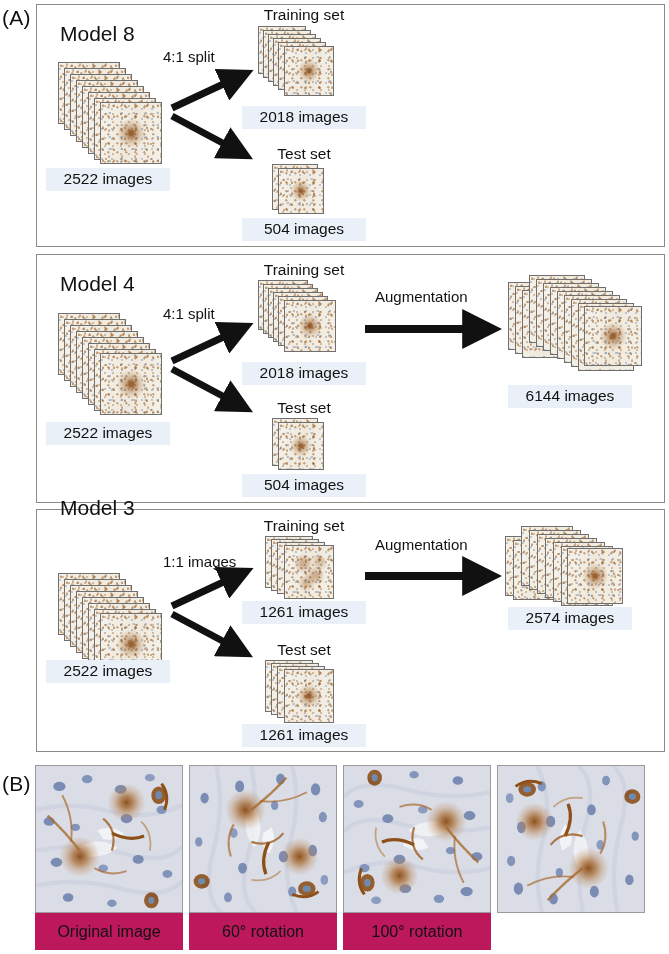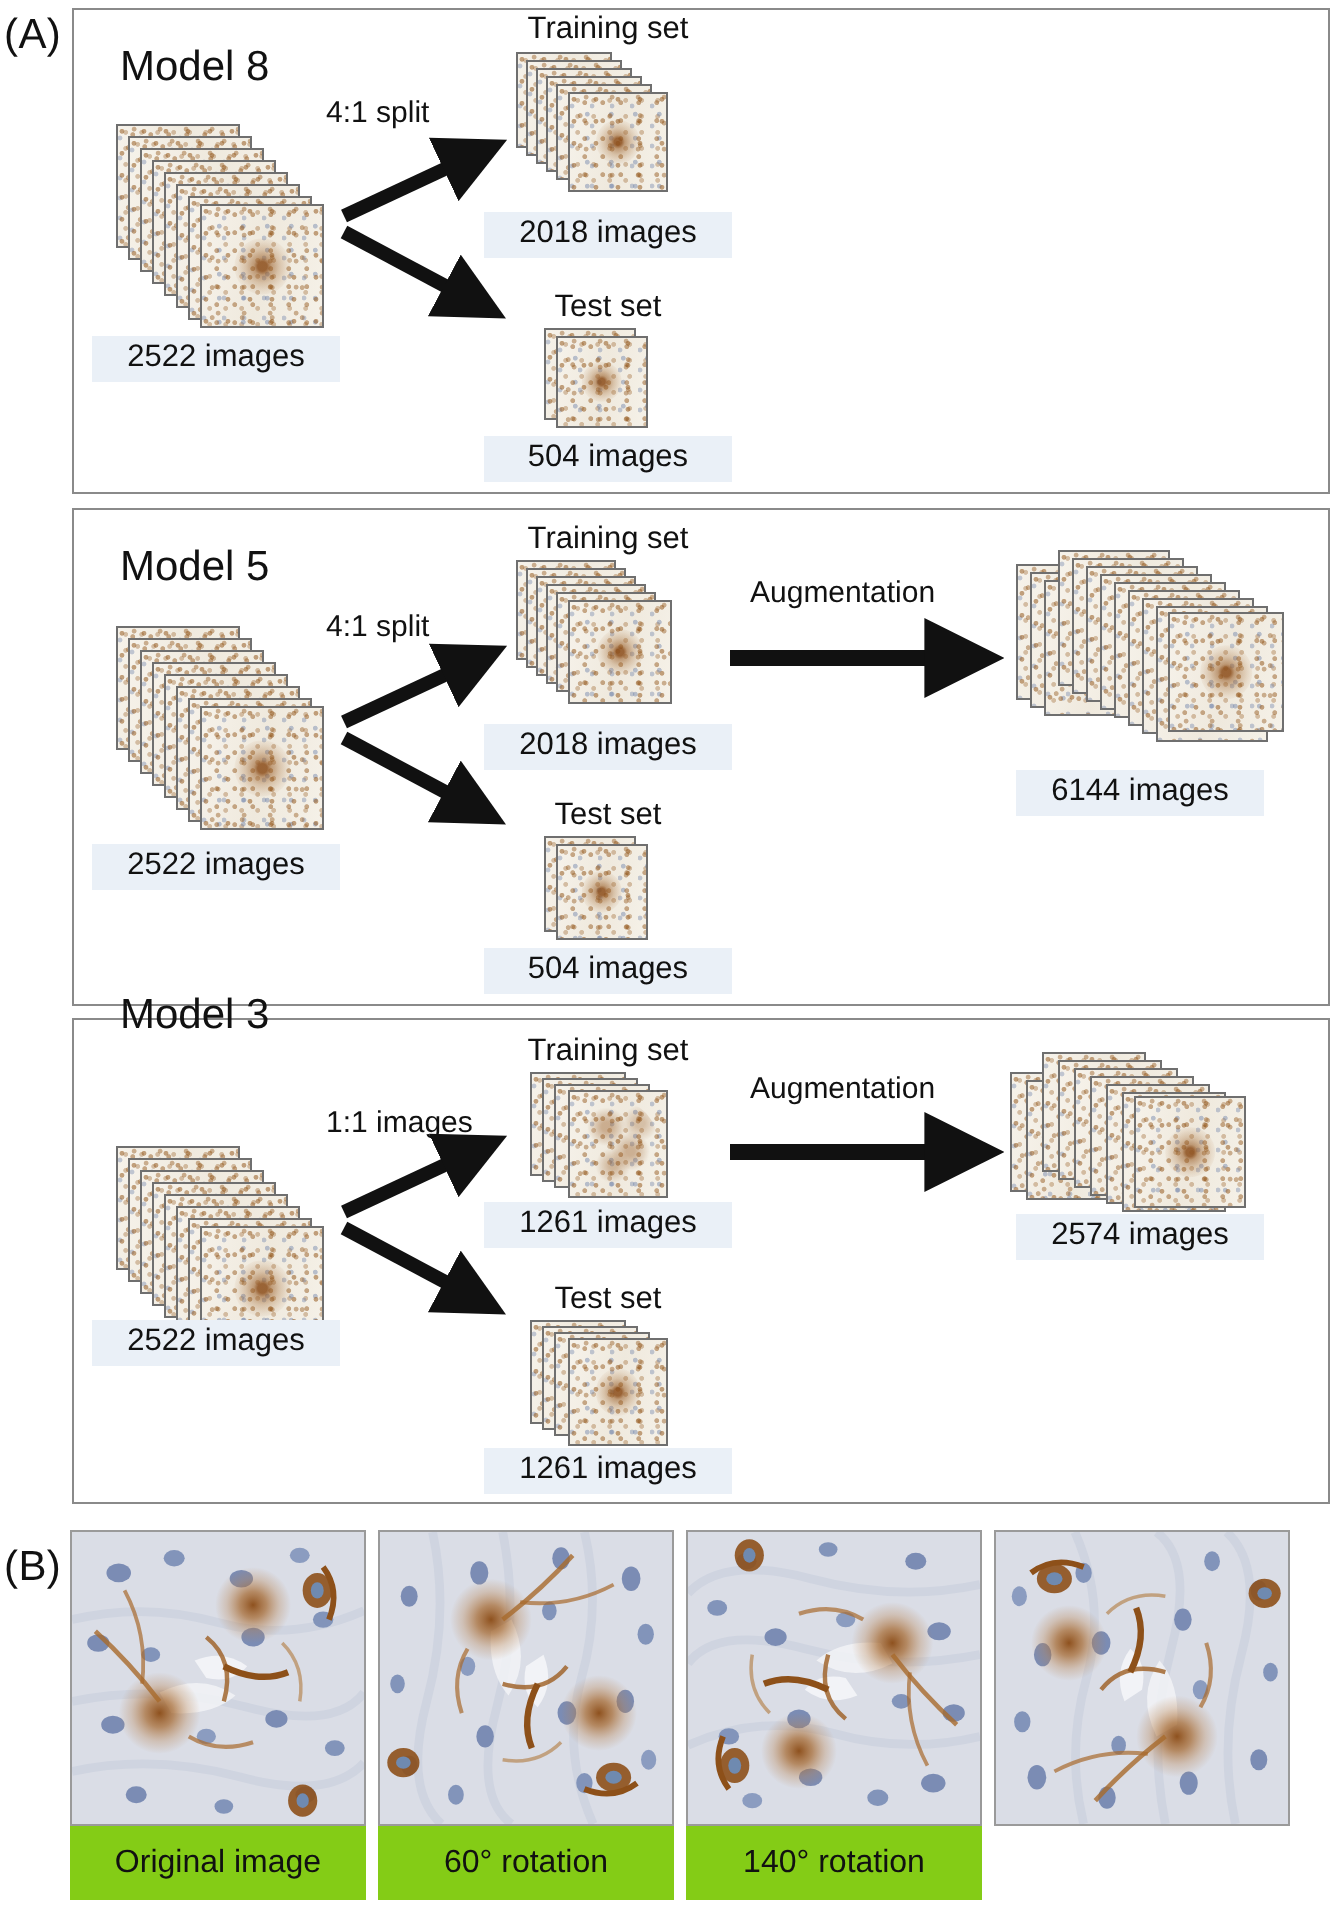--- a/index.html
+++ b/index.html
@@ -141,21 +141,21 @@
     overflow: hidden;
     background: #dcdfe8;
   }
   .b-img svg { display: block; }
   .b-label {
     position: absolute;
     left: 0;
     top: 148px;
     width: 148px;
     height: 37px;
-    background: #84cc16;
+    background: #be185d;
     display: flex;
     align-items: center;
     justify-content: center;
     font-size: 16px;
     color: #111;
     box-sizing: border-box;
   }
 </style>
 </head>
 <body>
@@ -211,21 +211,21 @@
 
 <div class="cap plain" style="left:250px; top:145px; width:108px;">Test set</div>
 <div class="stack" id="stack-m1-test" style="left:272px; top:164px; width:58px; height:54px;">
   <div class="sheet" style="left:0px; top:0px; width:46px; height:46px;"></div>
   <div class="sheet front" style="left:6px; top:4px; width:46px; height:46px;"></div>
 </div>
 <div class="cap boxed" style="left:242px; top:218px; width:112px;">504 images</div>
 
 <div class="model-box" id="model-box-2"></div>
 
-<div class="model-title" style="left:60px; top:272px;">Model 5</div>
+<div class="model-title" style="left:60px; top:272px;">Model 4</div>
 
 <div class="stack" id="stack-m2-source" style="left:58px; top:313px; width:104px; height:102px;">
   <div class="sheet" style="left:0px;  top:0px;  width:62px; height:62px;"></div>
   <div class="sheet" style="left:6px;  top:6px;  width:62px; height:62px;"></div>
   <div class="sheet" style="left:12px; top:12px; width:62px; height:62px;"></div>
   <div class="sheet" style="left:18px; top:18px; width:62px; height:62px;"></div>
   <div class="sheet" style="left:24px; top:24px; width:62px; height:62px;"></div>
   <div class="sheet" style="left:30px; top:30px; width:62px; height:62px;"></div>
   <div class="sheet" style="left:36px; top:36px; width:62px; height:62px;"></div>
   <div class="sheet front" style="left:42px; top:40px; width:62px; height:62px;"></div>
@@ -438,21 +438,21 @@
   </div>
 
   <div class="b-cell" style="left:308px;">
     <div class="b-img">
       <svg width="146" height="146" viewBox="0 0 100 100">
         <g transform="rotate(180 50 50)">
             <use href="#tissue-content"></use>
           </g>
       </svg>
     </div>
-    <div class="b-label">140° rotation</div>
+    <div class="b-label">100° rotation</div>
   </div>
 
   <div class="b-cell" style="left:462px;">
     <div class="b-img">
       <svg width="146" height="146" viewBox="0 0 100 100">
         <g transform="rotate(270 50 50)">
             <use href="#tissue-content"></use>
           </g>
       </svg>
     </div>

